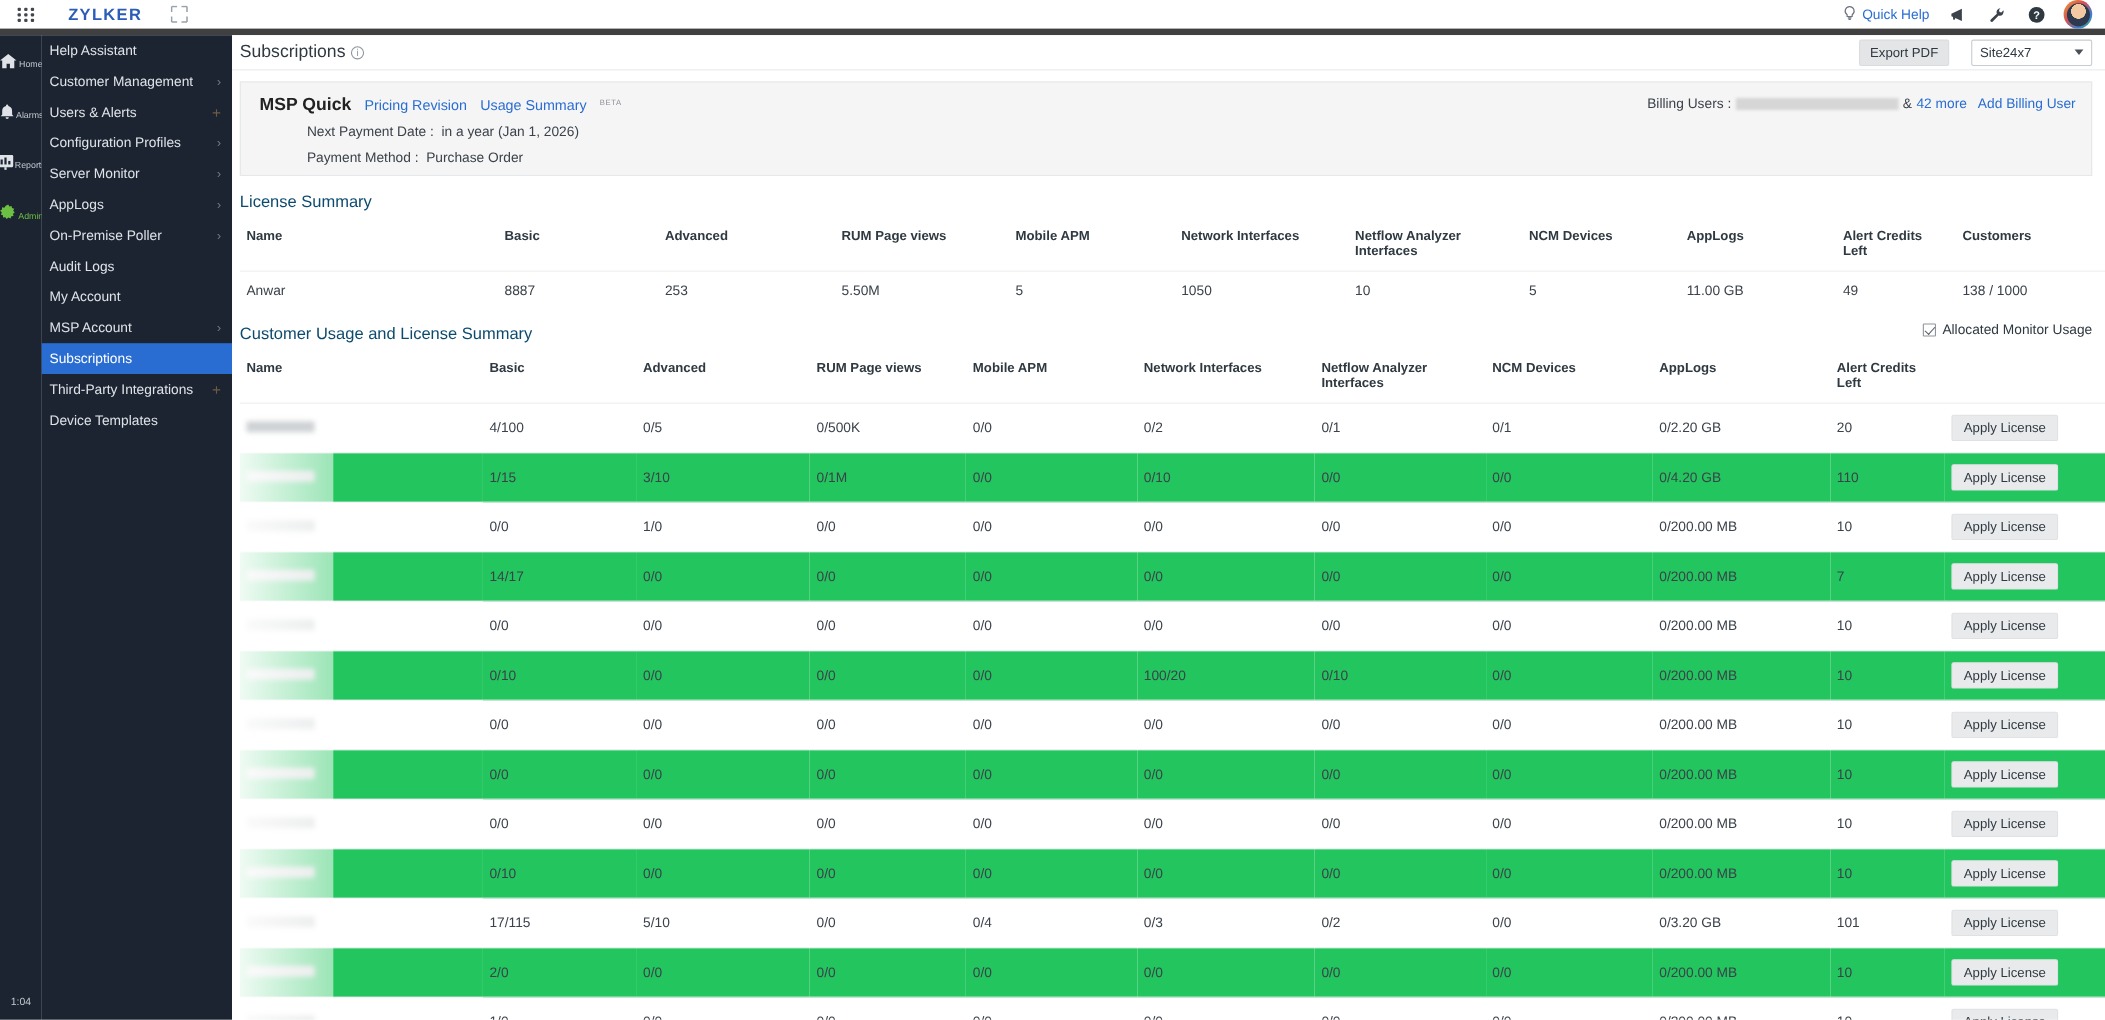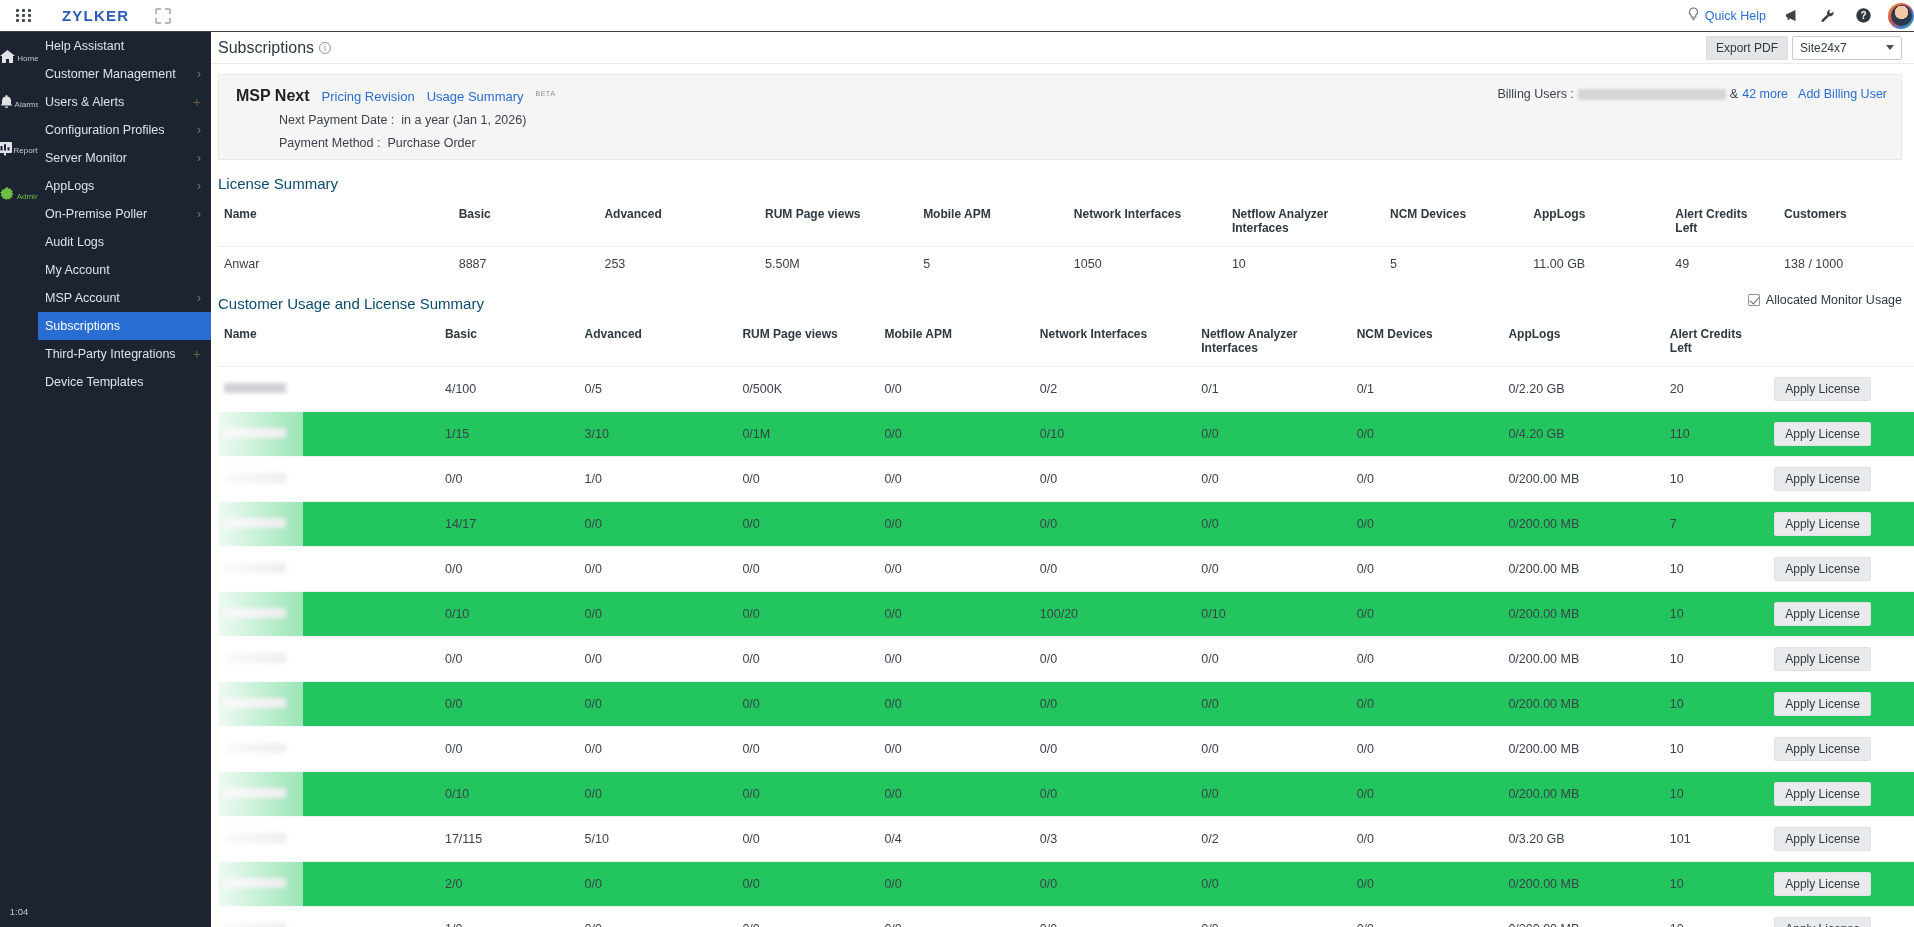--- a/index.html
+++ b/index.html
@@ -9,21 +9,21 @@
     background: #ffffff;
     overflow: hidden;
     color: #2f3941;
   }
 
   
   .topbar {
     position: absolute; top: 0; left: 0;
     width: 1914px; height: 32px;
     background: #ffffff;
-    border-bottom: 1px solid #404040;
+    border-bottom: 6px solid #404040;
     display: flex; align-items: center;
   }
   .grid-icon {
     width: 36px; margin-left: 6px;
     display: flex; align-items: center; justify-content: center;
     cursor: pointer;
   }
   .grid-icon .dots {
     display: grid; grid-template-columns: repeat(3, 4px);
     grid-gap: 2px;
@@ -37,21 +37,21 @@
     font-size: 15px; font-weight: bold; letter-spacing: 1.2px;
     color: #2a5cb8;
   }
   .expand-icon {
     margin-left: 26px; width: 16px; height: 16px;
     position: relative; cursor: pointer;
   }
   .expand-icon svg { display: block; }
   .topbar-right {
     margin-left: auto; display: flex; align-items: center;
-    gap: 14px; 
+    gap: 14px; padding-right: 12px;
   }
   .quick-help {
     display: flex; align-items: center; gap: 5px;
     color: #2a6dd2; font-size: 12.5px; cursor: pointer;
   }
   .ic-btn {
     width: 22px; height: 22px; display: flex;
     align-items: center; justify-content: center; cursor: pointer;
   }
   .avatar {
@@ -115,21 +115,21 @@
     padding: 0 12px 0 7px;
     border-bottom: 1px solid #e8eaec;
   }
   .page-title { font-size: 16px; color: #2f3941; }
   .info-icon {
     margin-left: 5px; width: 12px; height: 12px;
     border: 1px solid #8d959e; border-radius: 50%;
     font-size: 9px; line-height: 11px; text-align: center;
     color: #8d959e; cursor: pointer;
   }
-  .head-right { margin-left: auto; display: flex; align-items: flex-end; gap: 4px; }
+  .head-right { margin-left: auto; display: flex; align-items: flex-end; gap: 20px; }
   .btn-export {
     background: #e3e5e7; border: 1px solid #dadcdf;
     font-size: 12px; padding: 4px 9px; border-radius: 2px;
     color: #2f3941; cursor: pointer;
   }
   .select-box {
     width: 110px; border: 1px solid #c8ccd0; border-radius: 2px;
     background: #fff; font-size: 12px; padding: 4px 7px;
     display: flex; align-items: center; cursor: pointer; color: #2f3941;
   }
@@ -383,21 +383,21 @@
       <button class="btn-export">Export PDF</button>
       <div class="select-box">
         <span>Site24x7</span>
         <span class="arrow"></span>
       </div>
     </div>
   </div>
 
   <div class="plan-card">
     <div class="plan-row1">
-      <span class="plan-name">MSP Next</span>
+      <span class="plan-name">MSP Quick</span>
       <span class="plan-link">Pricing Revision</span>
       <span class="plan-link">Usage Summary</span>
       <span class="beta-tag">BETA</span>
     </div>
     <div class="plan-row2">
       <span class="plan-label">Next Payment Date :</span>
       &nbsp;<span>in a year (Jan 1, 2026)</span>
     </div>
     <div class="plan-row3">
       <span class="plan-label">Payment Method :</span>

